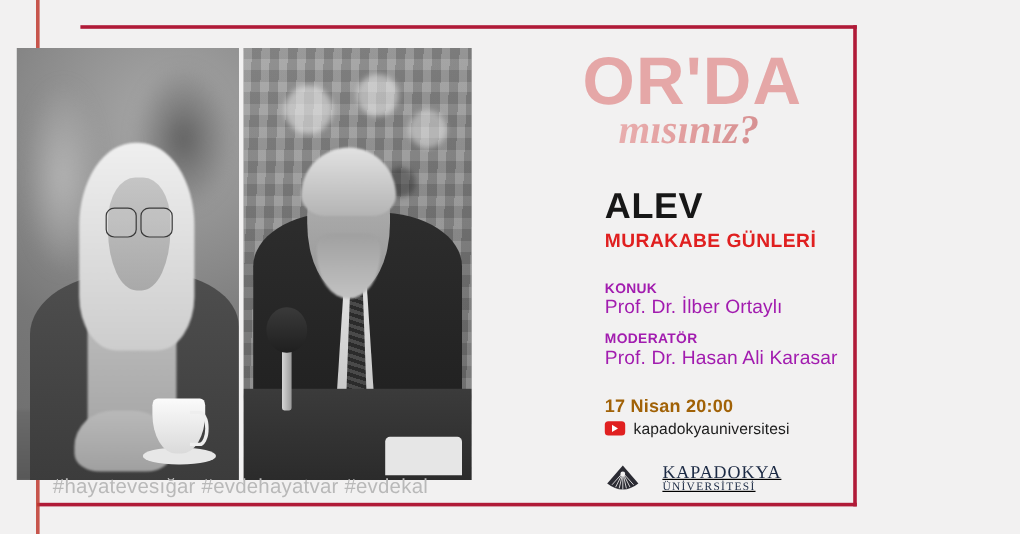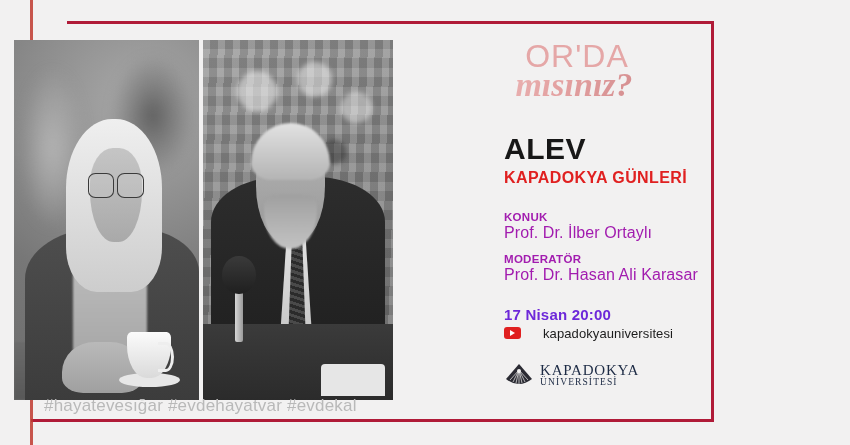--- a/index.html
+++ b/index.html
@@ -223,21 +223,21 @@
     font-size:17px;letter-spacing:.2px;
     color:#b9b9b9;
     font-family:"Liberation Sans",sans-serif;
   }
 
   
   .content{
     position:absolute;left:452px;top:40px;width:250px;
   }
   .orda{
-    font-size:32px;font-weight:normal;letter-spacing:1px;
+    font-size:56px;font-weight:bold;letter-spacing:1px;
     color:#e5a7a7;
     text-align:center;
     line-height:1;
     font-family:"Liberation Sans",sans-serif;
   }
   .misiniz{
     margin-top:-4px;
     text-align:center;
     font-family:"Liberation Serif",serif;
     font-style:italic;
@@ -278,44 +278,44 @@
   .cred-label{
     font-size:11.5px;font-weight:bold;letter-spacing:.3px;
   }
   .cred-name{
     font-size:16px;margin-top:1px;letter-spacing:.1px;
   }
   .cred-gap{height:11px;}
 
   .datetime{
     margin-top:22px;padding-left:52px;
-    font-size:15px;font-weight:bold;color:#6d28d9;
+    font-size:15px;font-weight:bold;color:#a16207;
     letter-spacing:.2px;
   }
   .yt-row{
-    display:flex;align-items:center;gap:22px;
+    display:flex;align-items:center;gap:7px;
     padding-left:52px;margin-top:3px;
   }
   .yt-icon{
     width:17px;height:12px;background:#e02020;border-radius:3px;
     position:relative;flex:none;
   }
   .yt-icon::after{
     content:"";position:absolute;left:6px;top:3px;
     border-left:5px solid #fff;
     border-top:3px solid transparent;
     border-bottom:3px solid transparent;
   }
   .yt-handle{
     font-size:13px;color:#1c1c1c;letter-spacing:.1px;
   }
 
   .logo-row{
-    display:flex;align-items:center;gap:6px;
-    padding-left:52px;margin-top:22px;
+    display:flex;align-items:center;gap:18px;
+    padding-left:52px;margin-top:22px;text-decoration:underline;
   }
   .logo-mark{width:30px;height:26px;flex:none;}
   .logo-text{line-height:1.02;}
   .logo-t1{
     font-family:"Liberation Serif",serif;
     font-size:15px;color:#1c2a44;letter-spacing:.8px;
   }
   .logo-t2{
     font-family:"Liberation Serif",serif;
     font-size:9.5px;color:#1c2a44;letter-spacing:1.1px;
@@ -374,21 +374,21 @@
 
   <div class="hashtags">#hayatevesığar #evdehayatvar #evdekal</div>
 
   <div class="content">
 
     <div class="orda">OR'DA</div>
     <div class="misiniz">mısınız?</div>
 
     <div class="name-block">
       <div class="name1">ALEV</div>
-      <div class="murakabe">KAPADOKYA GÜNLERİ</div>
+      <div class="murakabe">MURAKABE GÜNLERİ</div>
     </div>
 
     <div class="credits">
       <div class="cred-label">KONUK</div>
       <div class="cred-name">Prof. Dr. İlber Ortaylı</div>
       <div class="cred-gap"></div>
       <div class="cred-label">MODERATÖR</div>
       <div class="cred-name">Prof. Dr. Hasan Ali Karasar</div>
     </div>
 

